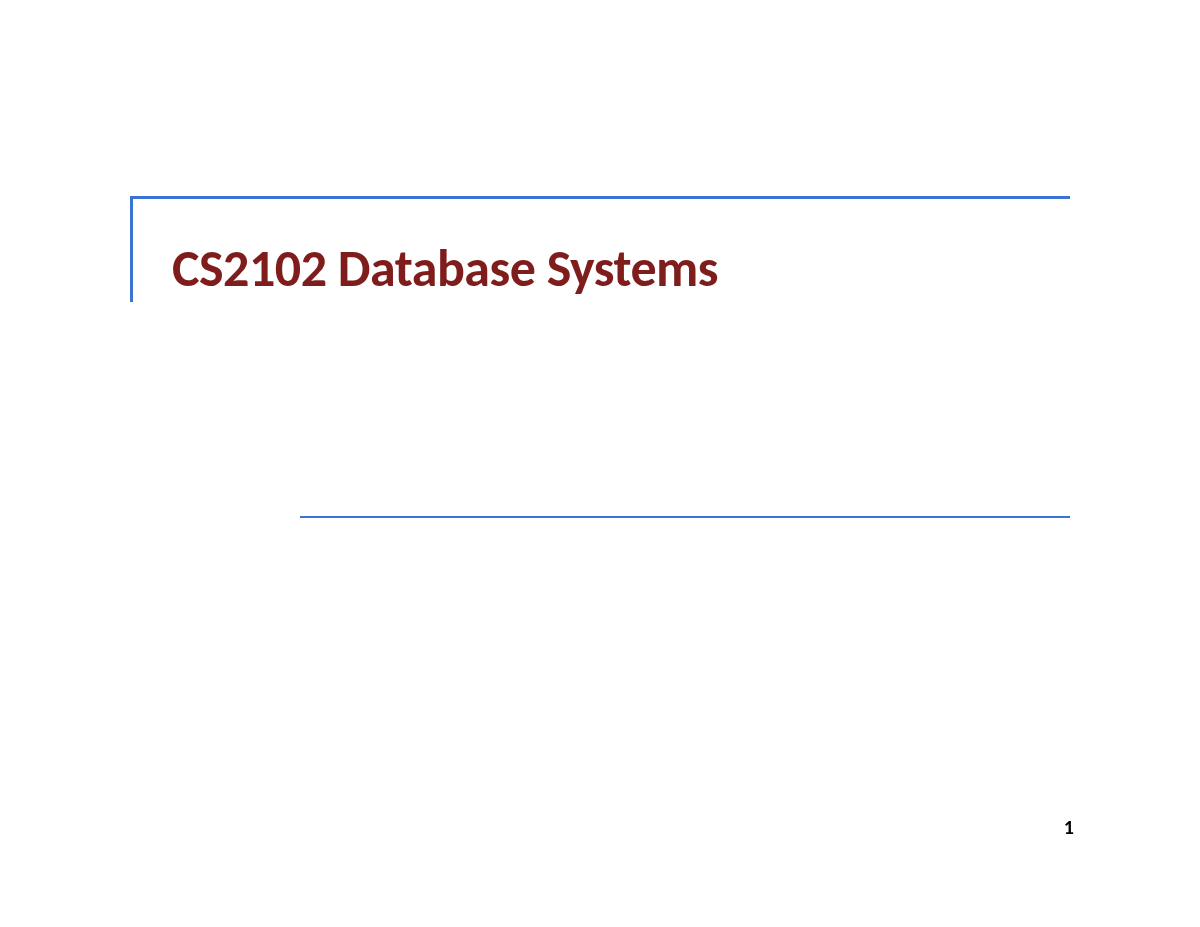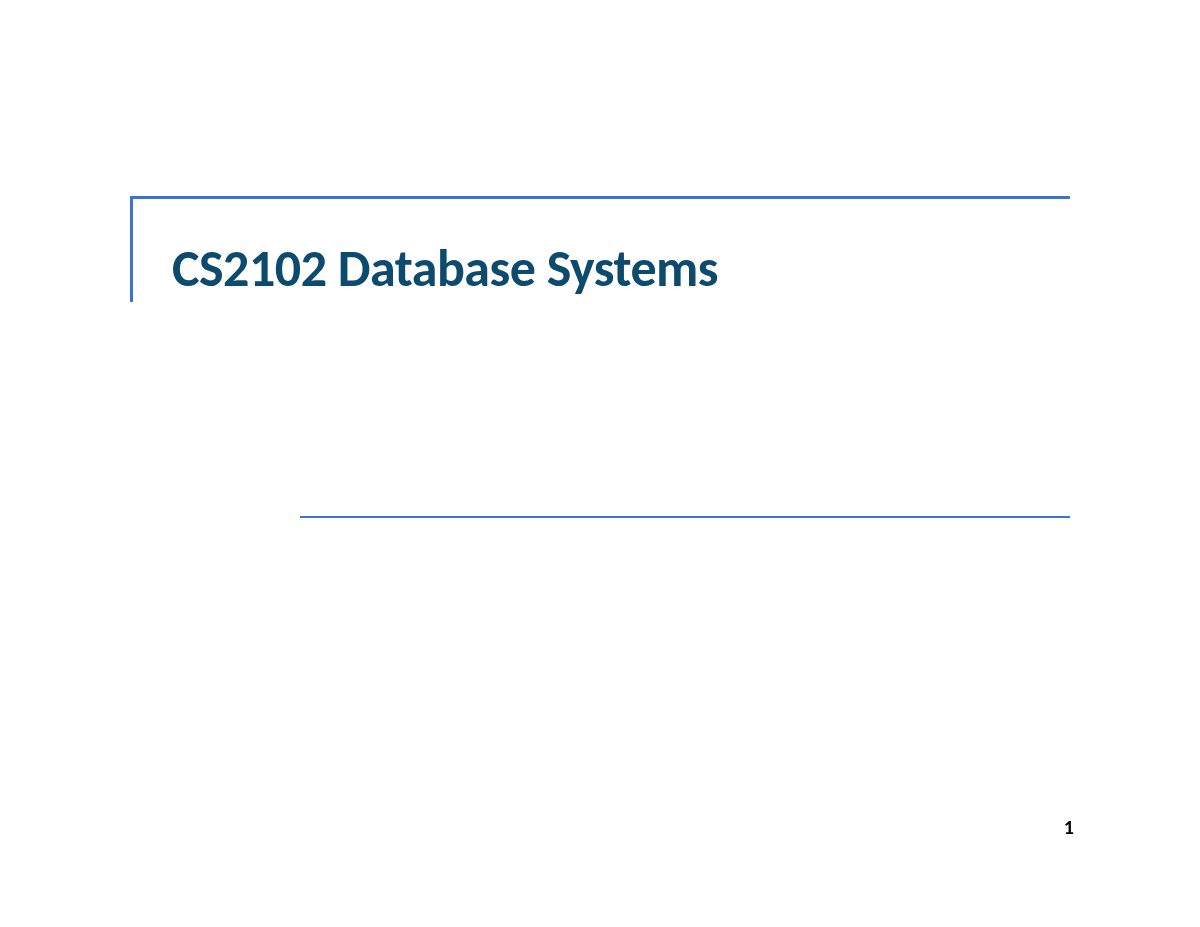--- a/index.html
+++ b/index.html
@@ -22,21 +22,21 @@
       height: 106px;
       border-top: 3px solid #3973d6;
       border-left: 3px solid #3973d6;
     }
     .title-text {
       position: absolute;
       left: 172px;
       top: 236px;
       font-size: 52px;
       font-weight: 700;
-      color: #0c4a6e;
+      color: #7f1d1d;
       letter-spacing: -0.5px;
     }
     .divider-line {
       position: absolute;
       left: 300px;
       top: 516px;
       width: 770px;
       height: 0;
       border-top: 2px solid #3973d6;
     }

